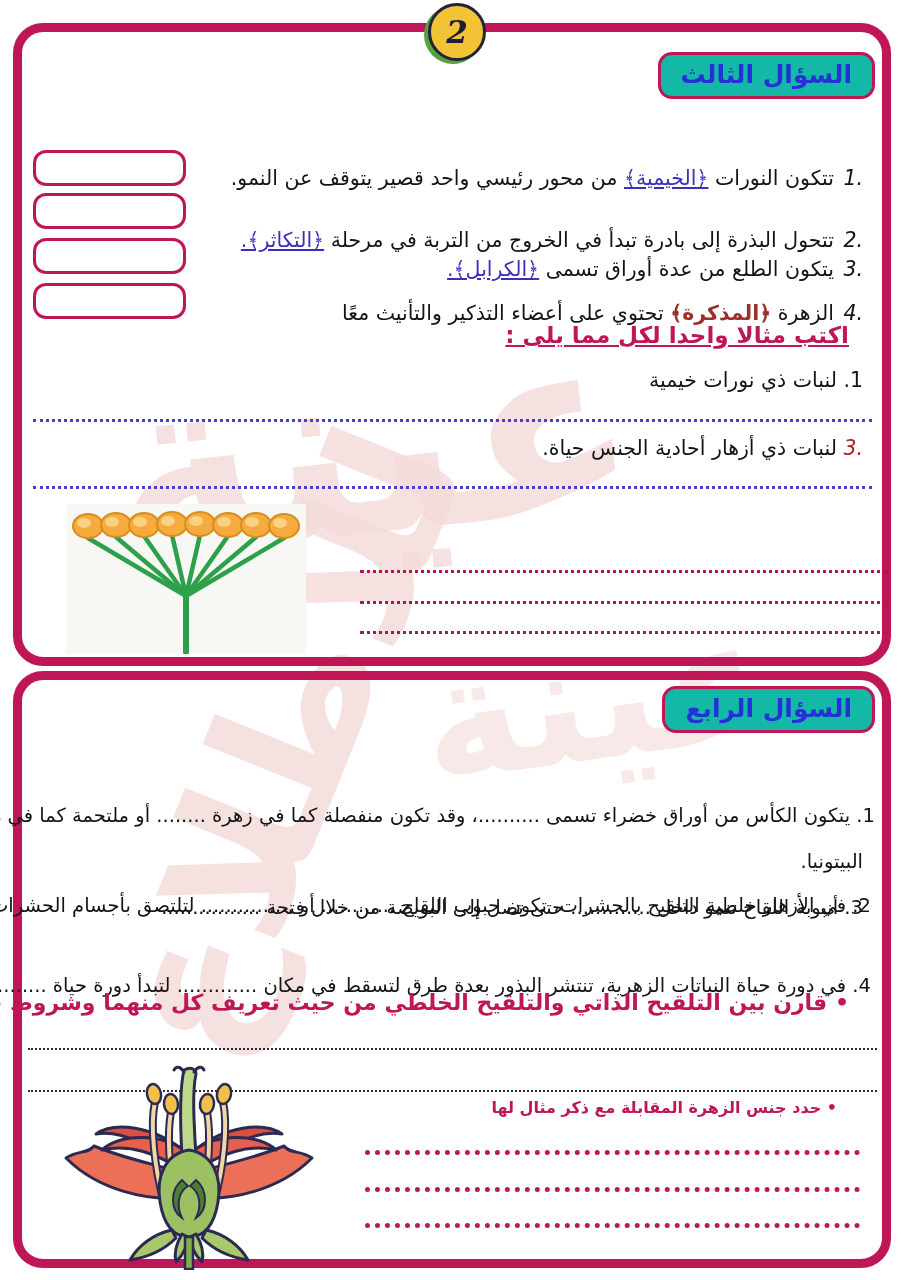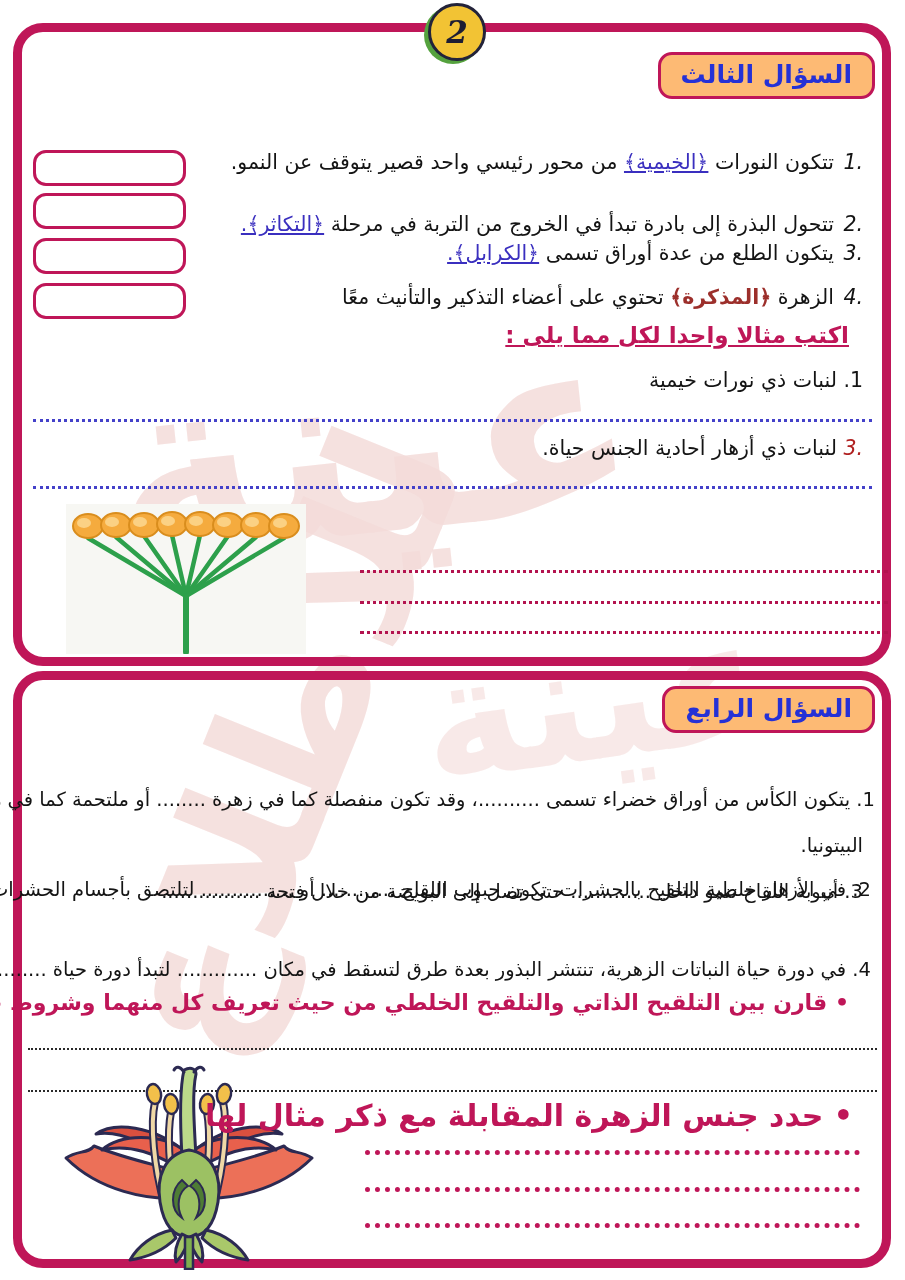--- a/index.html
+++ b/index.html
@@ -26,32 +26,32 @@
   .badge{
     position:absolute;left:428px;top:3px;width:52px;height:52px;border-radius:50%;
     background:#f2c334;border:3px solid #23233a;z-index:5;
     box-shadow:-4px 3px 0 0 #55a23e;
     display:flex;align-items:center;justify-content:center;
     font-family:"DejaVu Serif",serif;font-style:italic;font-weight:bold;
     font-size:31px;color:#1d1d33;
   }
   
   .qtitle{
-    position:absolute;right:30px;z-index:3;background:#fdba74;
+    position:absolute;right:30px;z-index:3;background:#14b8a6;
     border:3.5px solid #bf1658;border-radius:14px;padding:5px 20px 7px 20px;
     color:#2531d6;font-weight:bold;font-size:25px;
   }
   
   .prompt{
     position:absolute;z-index:3;color:#bf1658;font-weight:bold;font-size:23px;white-space:nowrap;
   }
   .prompt.underline{text-decoration:underline;}
   
   .stmt{
-    position:absolute;right:42px;z-index:3;color:#141414;font-size:20.5px;white-space:nowrap;
+    position:absolute;right:42px;z-index:3;color:#141414;font-size:20.5px;white-space:nowrap;margin-top:16px;
   }
   .stmt .num{font-style:italic;padding-left:3px;}
   .word-blue{color:#3a2fbf;text-decoration:underline;font-weight:500;}
   .word-red{color:#9c2f2b;font-weight:600;}
   .num-red{color:#b02020;font-style:italic;}
   
   .ansbox{
     position:absolute;left:33px;width:153px;height:36px;box-sizing:border-box;
     border:3px solid #bf1658;border-radius:13px;background:#fff;z-index:3;
   }
@@ -226,19 +226,19 @@
         <path d="M114,168 C95,172 80,184 72,198 C92,195 108,186 118,176 Z"></path>
         <path d="M148,168 C167,172 182,184 190,198 C170,195 154,186 144,176 Z"></path>
         <path d="M124,172 C118,182 116,192 118,200 C126,192 130,182 130,175 Z"></path>
         <path d="M138,172 C144,182 146,192 144,200 C136,192 132,182 132,175 Z"></path>
       </g>
 
       <path d="M127,175 L135,175 L135,207 L127,207 Z" fill="#7faf4e" stroke="#2c2a52" stroke-width="2.5"></path>
     </svg>
   </div>
 
-  <div class="prompt" style="right:52px;top:1098px;font-size:30px;text-align:center;">•  حدد جنس الزهرة المقابلة مع ذكر مثال لها</div>
+  <div class="prompt" style="right:68px;top:1098px;font-size:16px;text-align:center;">•  حدد جنس الزهرة المقابلة مع ذكر مثال لها</div>
 
   <div class="dots dots-pink-thick" style="left:365px;width:495px;top:1133px;"></div>
   <div class="dots dots-pink-thick" style="left:365px;width:495px;top:1170px;"></div>
   <div class="dots dots-pink-thick" style="left:365px;width:495px;top:1206px;"></div>
 
 </div>
 
 </body></html>

